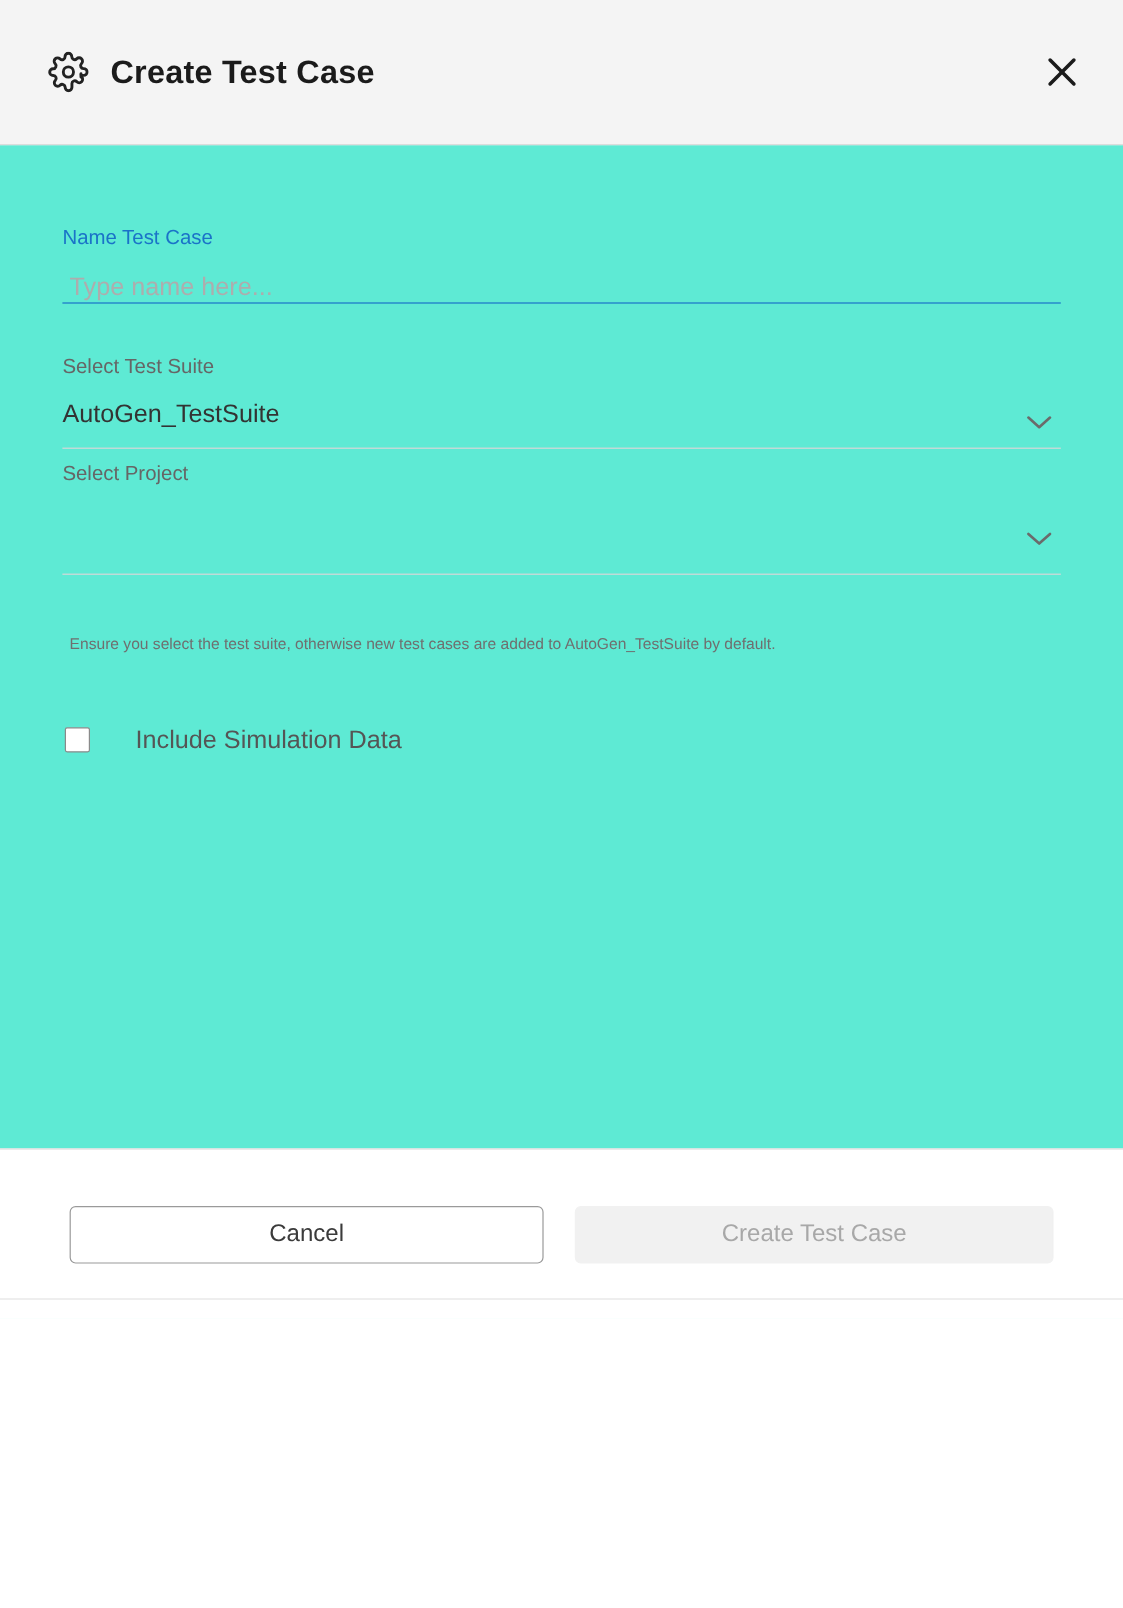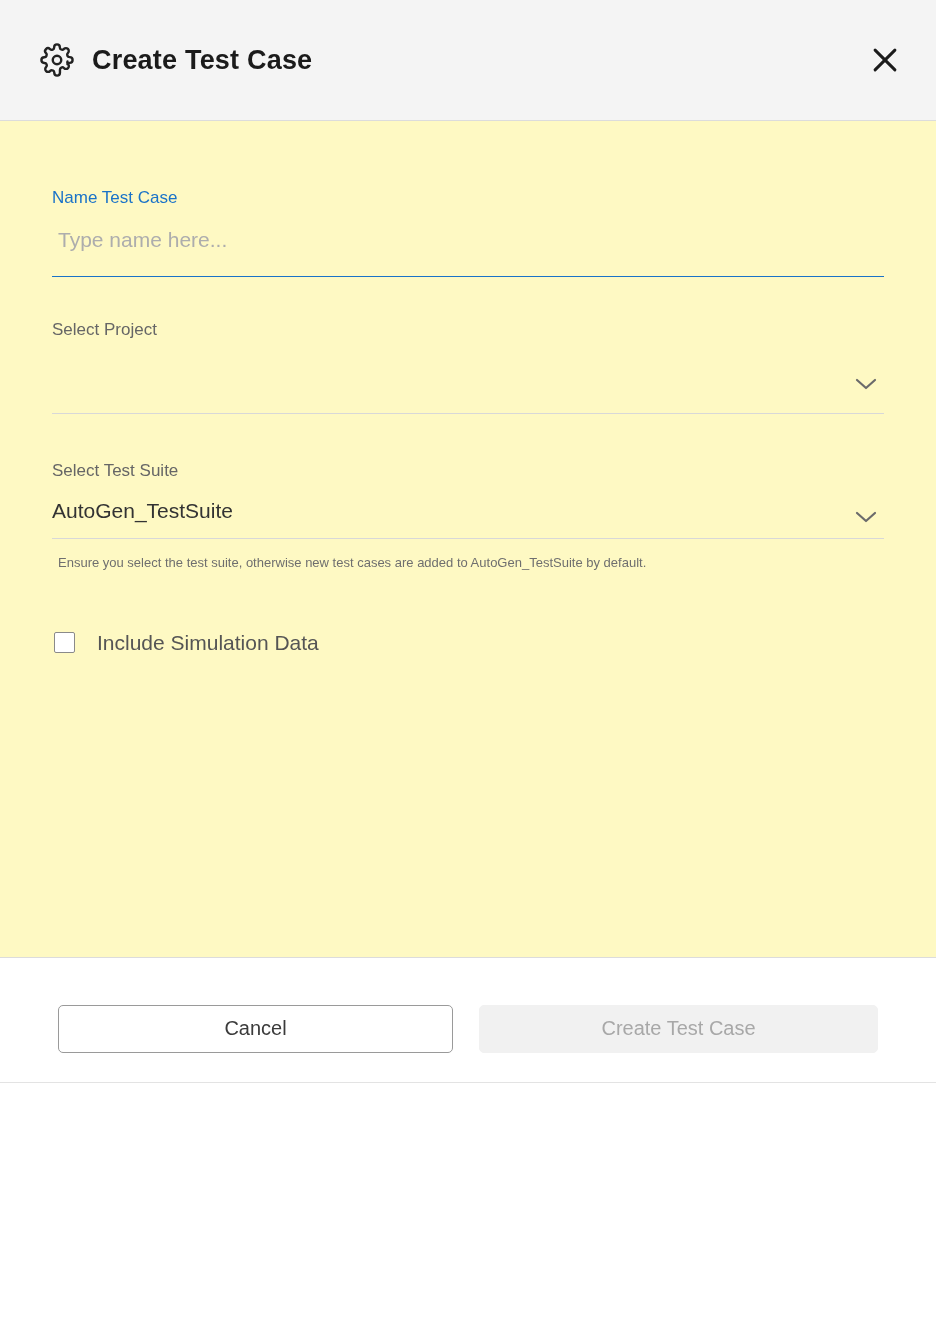--- a/index.html
+++ b/index.html
@@ -13,21 +13,21 @@
     font-family: "Liberation Sans", sans-serif;
     -webkit-font-smoothing: antialiased;
     overflow: hidden;
   }
   .dialog {
     position: relative;
     width: 936px;
     height: 1099px;
     display: flex;
     flex-direction: column;
-    background: #fef9c3;
+    background: #5eead4;
     box-sizing: border-box;
   }
 
   
   .header {
     height: 121px;
     min-height: 121px;
     background: #f4f4f4;
     border-bottom: 1px solid #dcdcdc;
     display: flex;
@@ -88,21 +88,21 @@
     margin-bottom: 22px;
   }
   .text-input {
     width: 100%;
     border: none;
     border-bottom: 1px solid #1a73c8;
     outline: none;
     font-family: "Liberation Sans", sans-serif;
     font-size: 21px;
     color: #333333;
-    padding: 0 0 24px 6px;
+    padding: 0 0 0 6px;
     background: transparent;
     box-sizing: border-box;
     display: block;
   }
   .text-input::placeholder {
     color: #adadad;
   }
 
   
   .field-select {
@@ -150,21 +150,21 @@
     color: #6f6f6f;
     line-height: 1.6;
     margin: 14px 0 0 6px;
     max-width: 830px;
   }
 
   
   .checkbox-row {
     display: flex;
     align-items: center;
-    gap: 22px;
+    gap: 38px;
     margin-top: 58px;
     padding-left: 2px;
   }
   .checkbox-box {
     width: 19px;
     height: 19px;
     border: 1.5px solid #8a8a8a;
     border-radius: 2px;
     background: #ffffff;
     flex: none;
@@ -247,39 +247,39 @@
     </span>
   </div>
 
   <div class="body">
 
     <div class="field field-name">
       <div class="label-active">Name Test Case</div>
       <input class="text-input" type="text" placeholder="Type name here..." style="">
     </div>
 
+    <div class="field field-select field-suite">
+      <div class="label-rest">Select Test Suite</div>
+      <div class="select-value">AutoGen_TestSuite</div>
+      <span>
+        <svg class="chevron-icon" viewBox="0 0 24 14" fill="none" stroke="currentColor" stroke-width="2.2" stroke-linecap="round" stroke-linejoin="round">
+          <polyline points="3,3 12,11 21,3"></polyline>
+        </svg>
+      </span>
+    </div>
+
     <div class="field field-select field-project">
       <div class="label-rest">Select Project</div>
       <div class="select-value empty"></div>
       <span>
         <svg class="chevron-icon" viewBox="0 0 24 14" fill="none" stroke="currentColor" stroke-width="2.2" stroke-linecap="round" stroke-linejoin="round">
           <polyline points="3,3 12,11 21,3"></polyline>
         </svg>
       </span>
     </div>
-
-    <div class="field field-select field-suite">
-      <div class="label-rest">Select Test Suite</div>
-      <div class="select-value">AutoGen_TestSuite</div>
-      <span>
-        <svg class="chevron-icon" viewBox="0 0 24 14" fill="none" stroke="currentColor" stroke-width="2.2" stroke-linecap="round" stroke-linejoin="round">
-          <polyline points="3,3 12,11 21,3"></polyline>
-        </svg>
-      </span>
-    </div>
     <div class="helper-text">Ensure you select the test suite, otherwise new test cases are added to AutoGen_TestSuite by default.</div>
 
     <div class="checkbox-row">
       <span class="checkbox-box"></span>
       <span class="checkbox-label">Include Simulation Data</span>
     </div>
 
   </div>
 
   <div class="footer">

